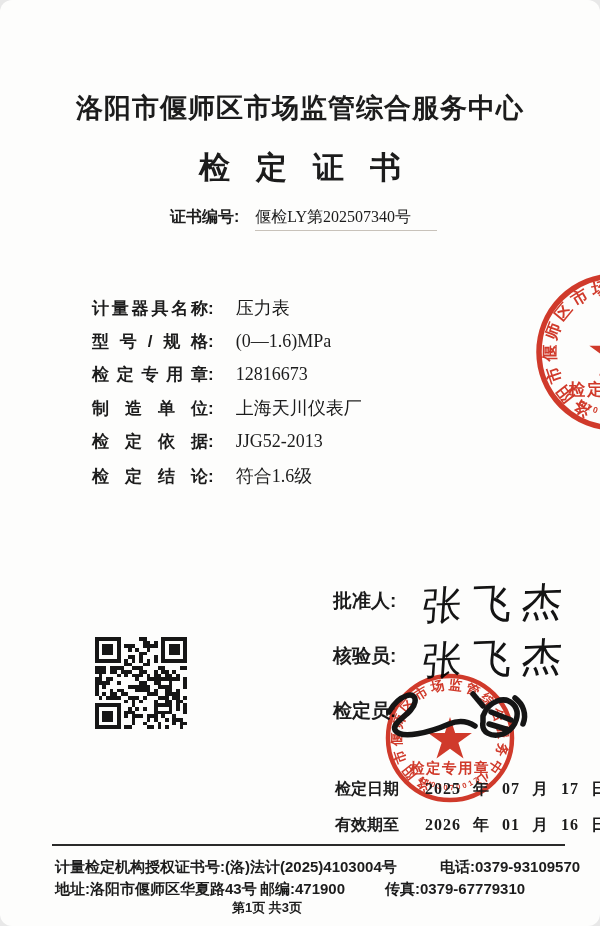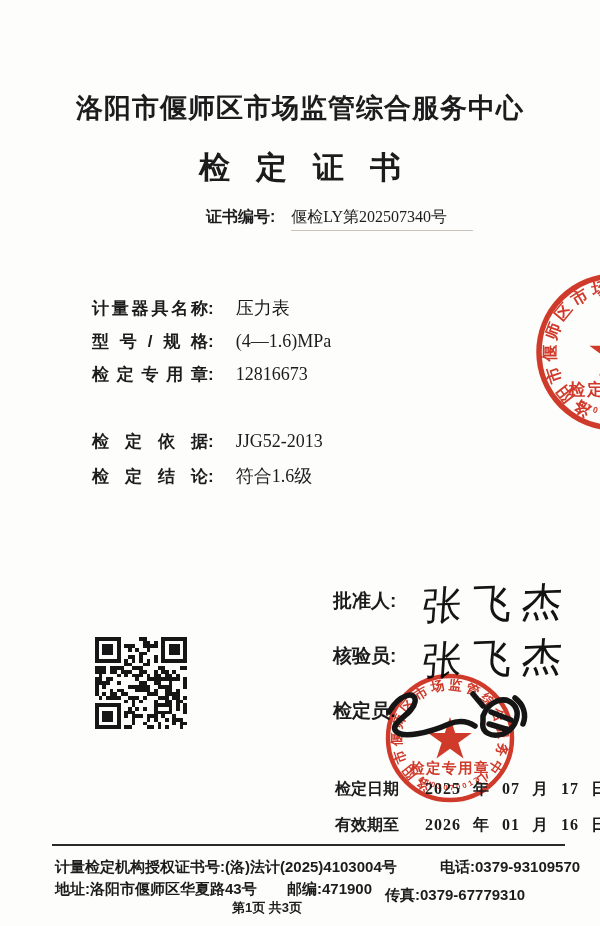--- a/index.html
+++ b/index.html
@@ -1,33 +1,34 @@
 <!DOCTYPE html>
 <html><head>
 <meta charset="utf-8">
 <style>
   html,body{margin:0;padding:0;background:#e8e8e8;}
   .page{
     position:relative; width:600px; height:926px; margin:0 auto;
     background:#fdfdfc; overflow:hidden; color:#1c1c1c;
     font-family:"Liberation Sans", sans-serif;
+    border-radius:12px;
   }
   .abs{position:absolute;}
   
   .org-name{
     top:90px; left:0; width:600px; text-align:center;
     font-size:27px; font-weight:700; letter-spacing:1px;
     font-family:"Liberation Sans", sans-serif;
   }
   .doc-title{
     top:147px; left:0; width:600px; text-align:center;
     font-size:31px; font-weight:700; letter-spacing:26px; text-indent:26px;
     font-family:Liberation Serif, serif;
   }
-  .cert-no-row{ top:207px; left:170px; font-size:16px;margin-left:36px; }
+  .cert-no-row{ top:207px; left:170px; font-size:16px; }
   .cert-no-label{ font-weight:700; }
   .cert-no-value{
     margin-left:16px; display:inline-block; min-width:182px;
     border-bottom:1.5px solid #c8c2ba; padding-bottom:2px;
     font-family:"Liberation Serif", serif;
   }
   
   .field-row{ left:92px; font-size:17px; white-space:nowrap; }
   .flabel{
     display:inline-block; width:116px; font-weight:700;
@@ -66,24 +67,27 @@
   <div class="abs org-name">洛阳市偃师区市场监管综合服务中心</div>
   <div class="abs doc-title">检定证书</div>
   <div class="abs cert-no-row">
     <span class="cert-no-label">证书编号:</span><span class="cert-no-value">偃检LY第202507340号</span>
   </div>
 
   <div class="abs field-row" style="top:296px">
     <span class="flabel">计量器具名称</span><span class="fcolon">:</span><span class="fvalue">压力表</span>
   </div>
   <div class="abs field-row" style="top:330px">
-    <span class="flabel">型号/规格</span><span class="fcolon">:</span><span class="fvalue">(4—1.6)MPa</span>
+    <span class="flabel">型号/规格</span><span class="fcolon">:</span><span class="fvalue">(0—1.6)MPa</span>
   </div>
   <div class="abs field-row" style="top:363px">
     <span class="flabel">检定专用章</span><span class="fcolon">:</span><span class="fvalue">12816673</span>
+  </div>
+  <div class="abs field-row" style="top:396px">
+    <span class="flabel">制造单位</span><span class="fcolon">:</span><span class="fvalue">上海天川仪表厂</span>
   </div>
   <div class="abs field-row" style="top:430px">
     <span class="flabel">检定依据</span><span class="fcolon">:</span><span class="fvalue">JJG52-2013</span>
   </div>
   <div class="abs field-row" style="top:464px">
     <span class="flabel">检定结论</span><span class="fcolon">:</span><span class="fvalue">符合1.6级</span>
   </div>
 
   <svg class="abs stamp" style="left: 515px; top: 252px; color: rgb(207, 43, 26);" width="200" height="200" viewBox="0 0 200 200">
     <defs>
@@ -458,18 +462,18 @@
     <span class="date-label">有效期至</span><span class="date-value">2026 年 01 月 16 日</span>
   </div>
 
   <div class="abs footer-rule"></div>
   <div class="abs footer-row" style="top:858px;left:55px">
     <span class="abs" style="left:0;top:0">计量检定机构授权证书号:(洛)法计(2025)4103004号</span>
     <span class="abs" style="left:385px;top:0">电话:0379-93109570</span>
   </div>
   <div class="abs footer-row" style="top:880px;left:55px">
     <span class="abs" style="left:0;top:0">地址:洛阳市偃师区华夏路43号</span>
-    <span class="abs" style="left:232px;top:0">邮编:471900</span>
-    <span class="abs" style="left:330px;top:6px">传真:0379-67779310</span>
+    <span class="abs" style="left:205px;top:0">邮编:471900</span>
+    <span class="abs" style="left:330px;top:0">传真:0379-67779310</span>
   </div>
   <div class="abs page-info">第1页 共3页</div>
 
 </div>
 
 </body></html>

